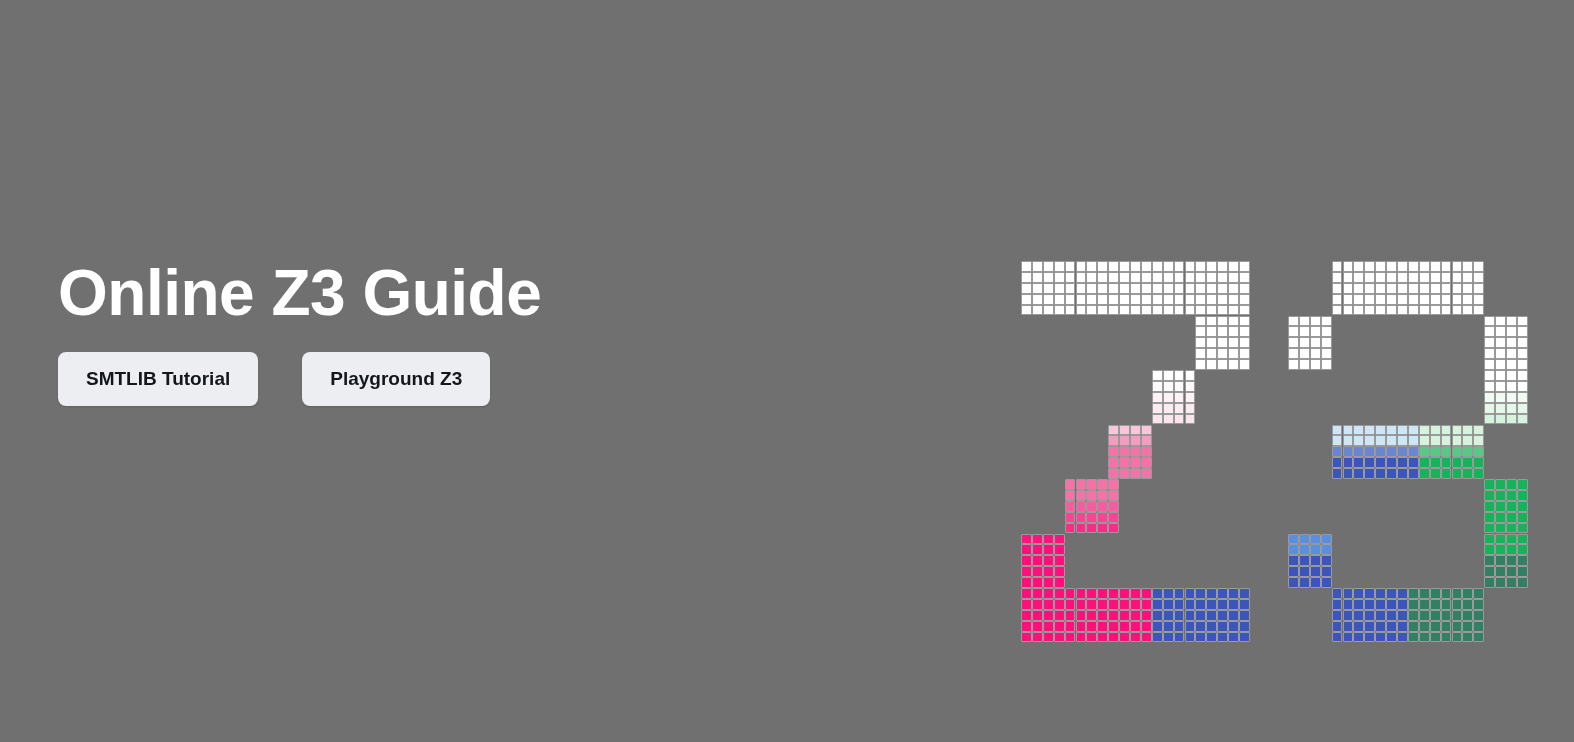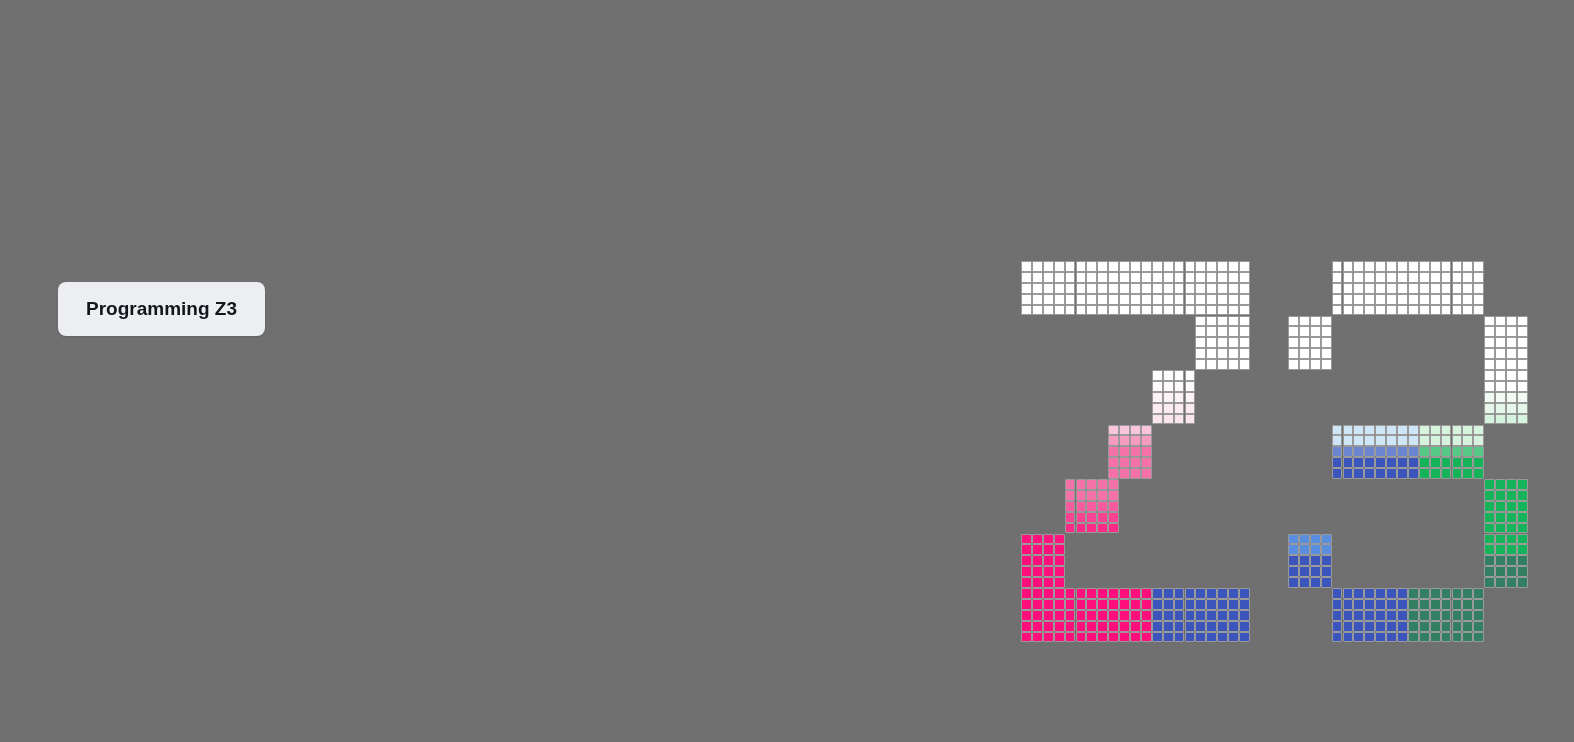--- a/index.html
+++ b/index.html
@@ -86,23 +86,25 @@
     border: 1.4px solid #9a9a9a;
     border-radius: 1px;
   }
 </style>
 </head>
 <body style="background: rgb(112, 112, 112);">
 
 <div class="hero">
 
   <div class="hero-left">
+    <h1 class="hero-title">Online Z3 Guide</h1>
 
     <div class="hero-buttons">
-      <a class="hero-btn">Programming Z3</a>
+      <a class="hero-btn">SMTLIB Tutorial</a>
+      <a class="hero-btn">Playground Z3</a>
     </div>
   </div>
 
   <div class="logo-wrap">
     <div class="glyph" id="glyph-z">
         <div class="cell" style="left: 0px; top: 0px; background: rgb(255, 255, 255); border-color: rgb(154, 154, 154);"></div>
         <div class="cell" style="left: 10.9px; top: 0px; background: rgb(255, 255, 255); border-color: rgb(154, 154, 154);"></div>
         <div class="cell" style="left: 21.8px; top: 0px; background: rgb(255, 255, 255); border-color: rgb(154, 154, 154);"></div>
         <div class="cell" style="left: 32.7px; top: 0px; background: rgb(255, 255, 255); border-color: rgb(154, 154, 154);"></div>
         <div class="cell" style="left: 43.6px; top: 0px; background: rgb(255, 255, 255); border-color: rgb(154, 154, 154);"></div>

